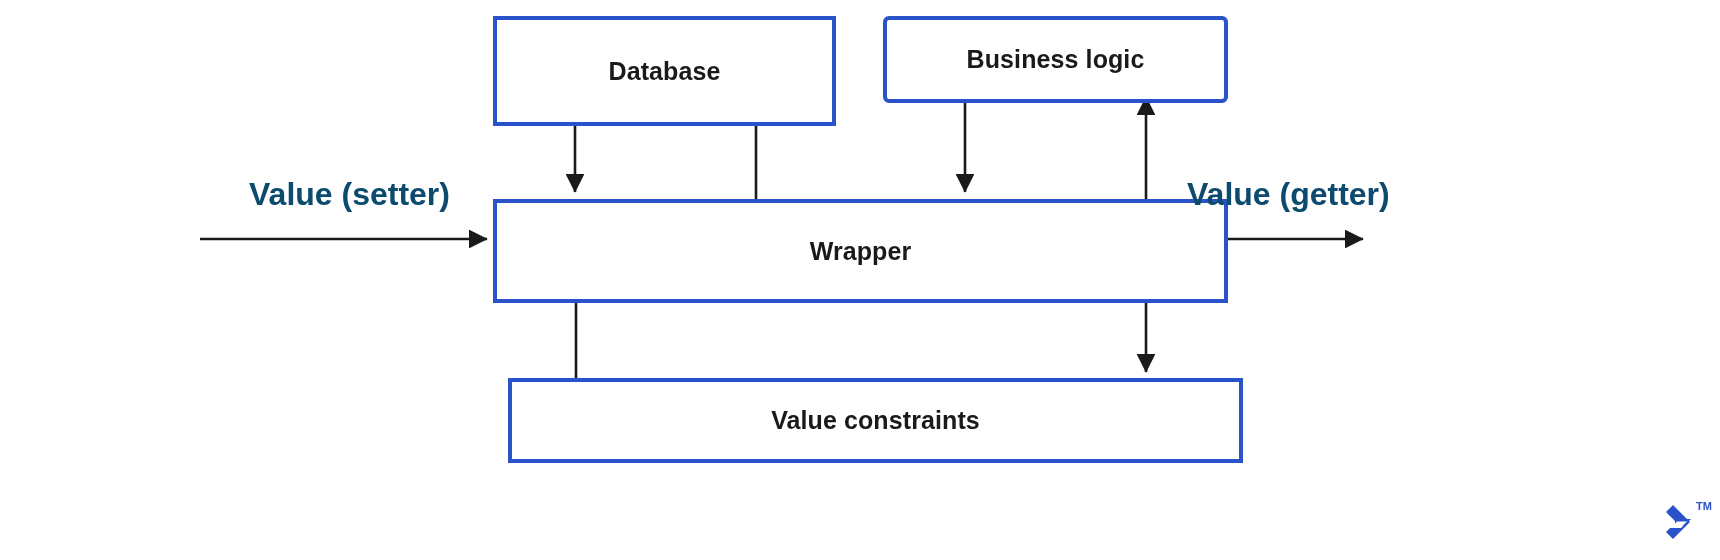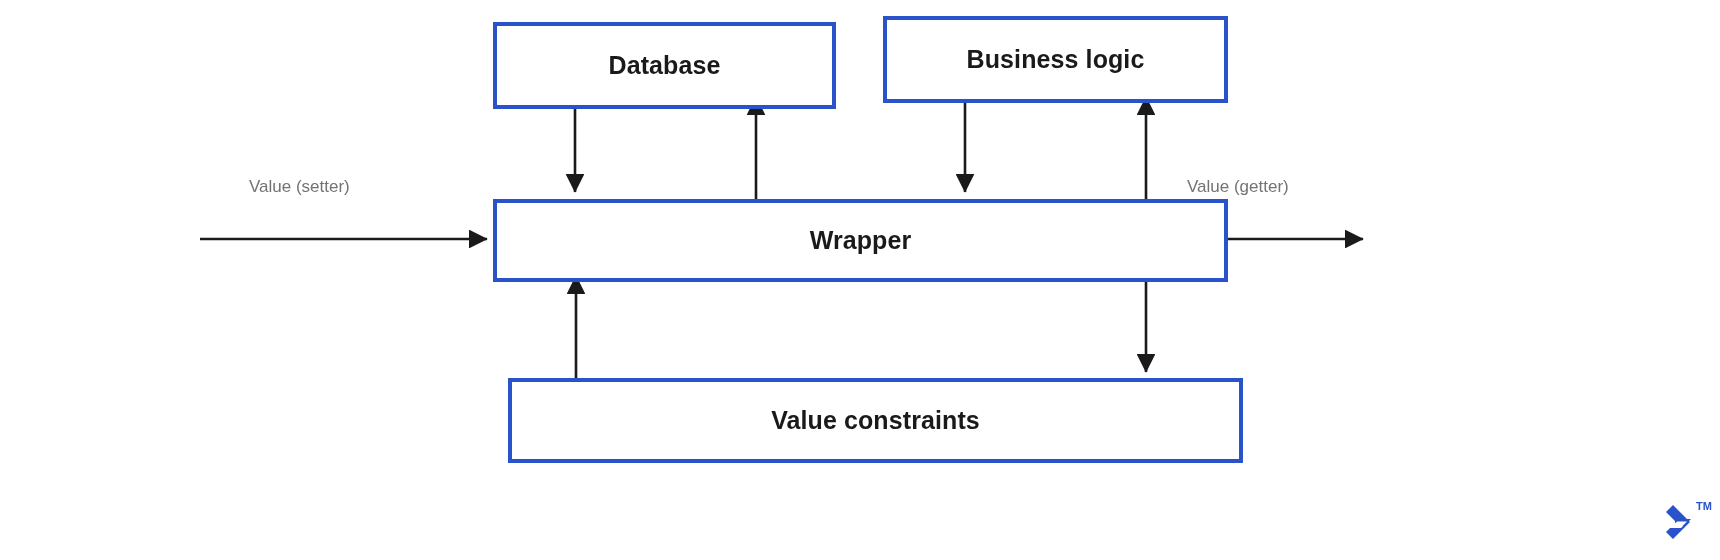--- a/index.html
+++ b/index.html
@@ -35,30 +35,30 @@
   }
   .node-label {
     font-size: 25px;
     font-weight: 700;
     color: #1a1a1a;
     letter-spacing: 0.1px;
     line-height: 1;
     white-space: nowrap;
   }
 
-  #node-database   { left: 493px;  top: 16px;  width: 343px; height: 87px; margin-top: 6px; }
-  #node-business   { left: 883px;  top: 16px;  width: 345px; height: 87px; }
-  #node-wrapper    { left: 493px;  top: 199px; width: 735px; height: 83px; }
+  #node-database   { left: 493px;  top: 16px;  width: 343px; height: 110px; }
+  #node-business   { left: 883px;  top: 16px;  width: 345px; height: 87px; border-radius: 6px; }
+  #node-wrapper    { left: 493px;  top: 199px; width: 735px; height: 104px; }
   #node-constraints{ left: 508px;  top: 378px; width: 735px; height: 85px; }
 
   .edge-label {
     position: absolute;
-    font-size: 17px;
-    font-weight: 400;
-    color: #737373;
+    font-size: 32px;
+    font-weight: 700;
+    color: #0c4a6e;
     white-space: nowrap;
     line-height: 1;
   }
   #label-setter { left: 249px;  top: 178px; }
   #label-getter { left: 1167px; top: 178px; margin-left: 20px; }
 
   #toptal-logo {
     position: absolute;
     left: 1655px;
     top: 497px;

